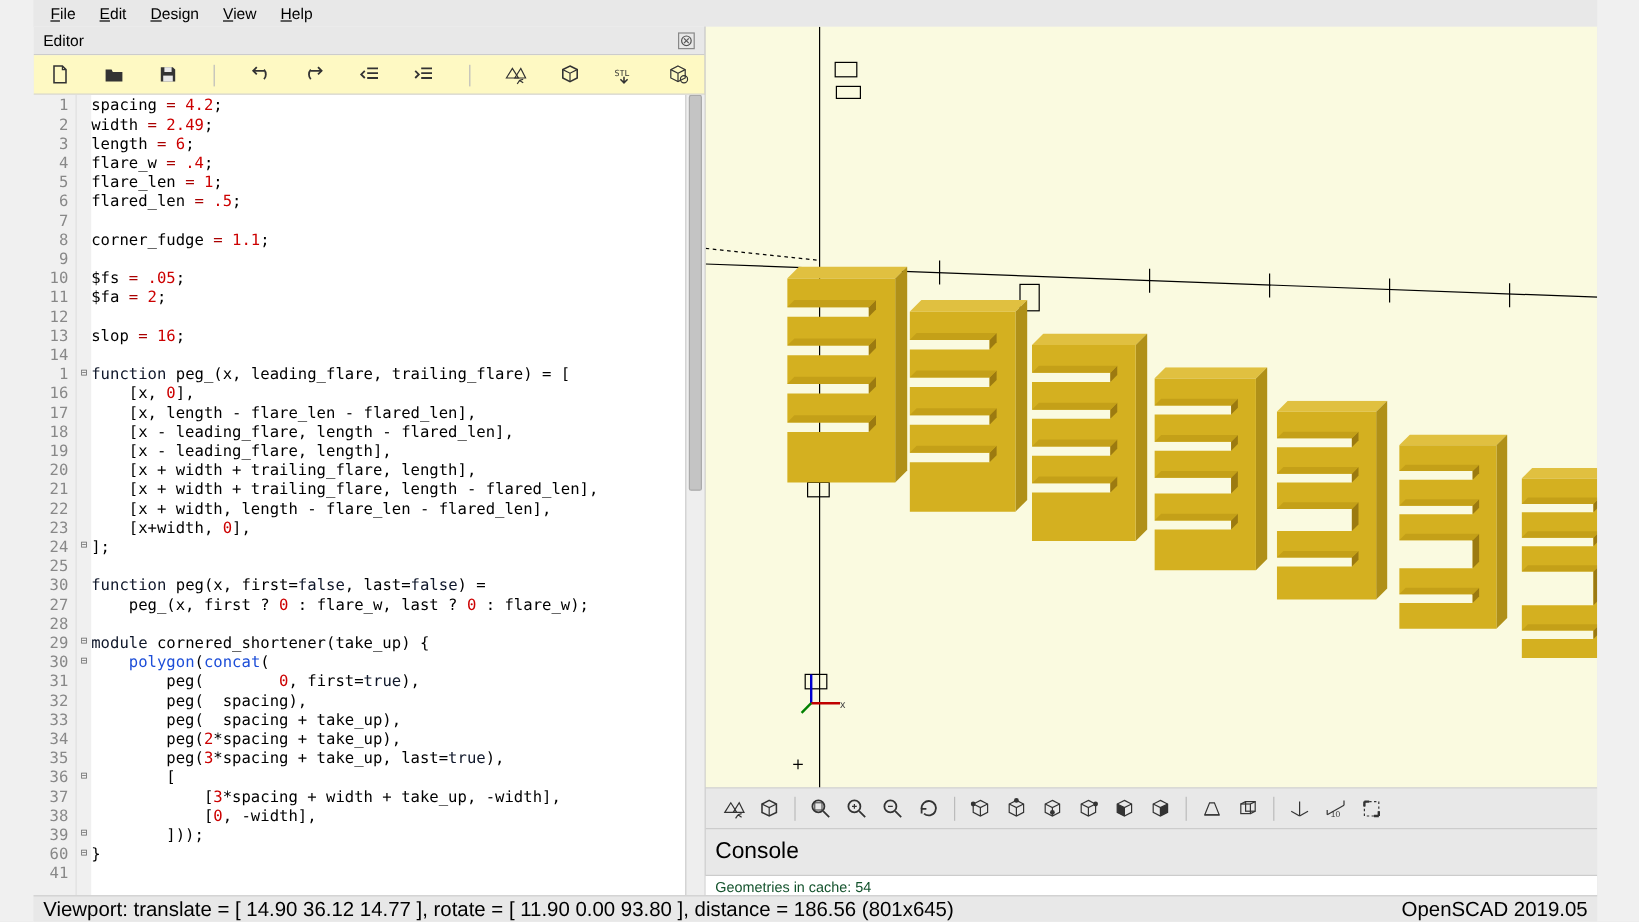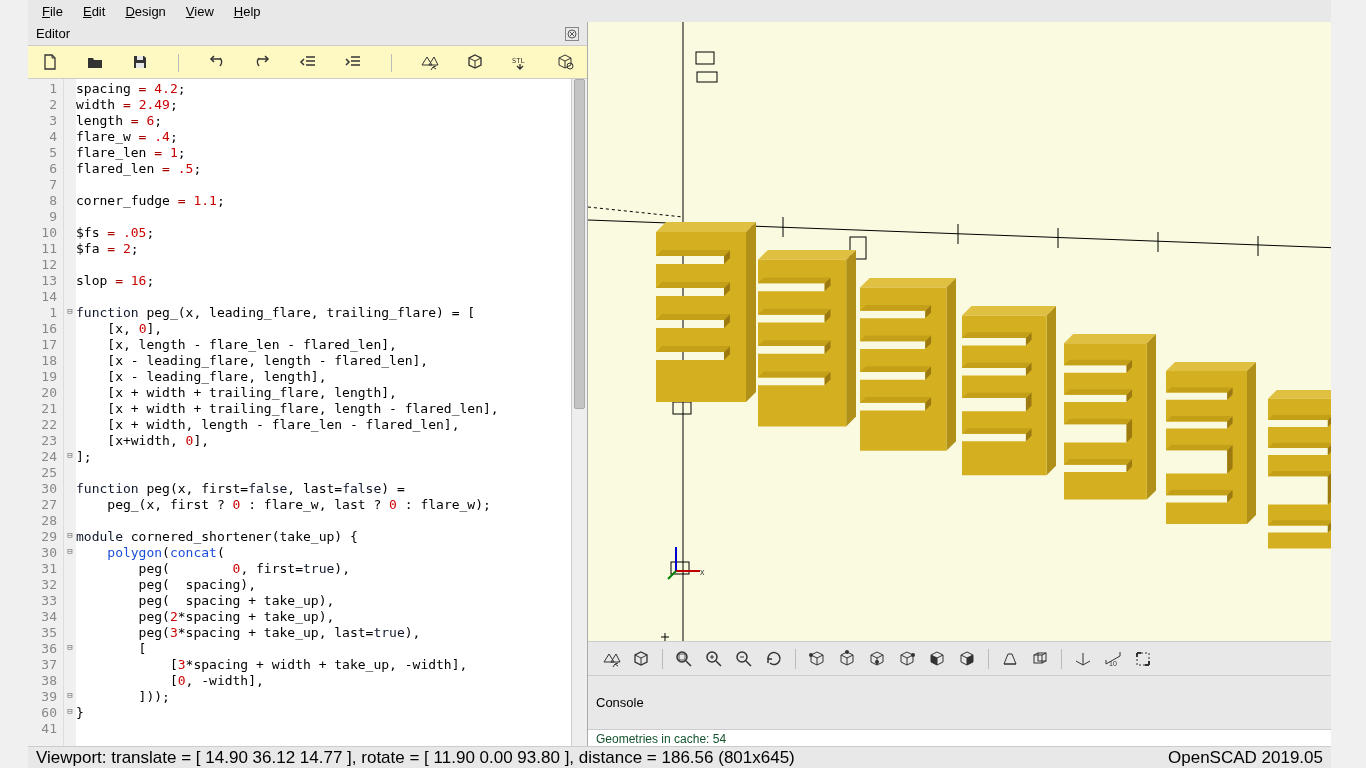--- a/index.html
+++ b/index.html
@@ -35,21 +35,21 @@
 .scrollbar-v { width: 16px; background: #eee; border-left:1px solid #ccc; position:relative;}
 .scrollbar-v .thumb { position:absolute; top:0; left:2px; right:2px; height:330px; background:#c4c4c4; border:1px solid #aaa; border-radius:2px;}
 
 .right-pane { flex: 1; display: flex; flex-direction: column; }
 .viewport { flex: 1; background: #fafae0; position: relative; overflow: hidden; }
 .view-toolbar { display: flex; gap: 4px; padding: 4px 10px; background: #e8e8e8; border-top: 1px solid #ccc; align-items: center; height: 34px; }
 .view-toolbar .tb { width: 26px; height: 24px; display: flex; align-items: center; justify-content: center; cursor: pointer; }
 .view-toolbar .sep { width: 1px; height: 20px; background: #bbb; margin: 0 4px; }
 
 .console-pane { background: #e8e8e8; }
-.console-title { padding: 19px 8px; border-top: 1px solid #ccc; border-bottom: 1px solid #ccc; font-size: 13px; }
+.console-title { padding: 8px 8px; border-top: 1px solid #ccc; border-bottom: 1px solid #ccc; font-size: 19px; }
 .console-body { background: #fff; padding: 2px 8px; color: #14532d; font-size: 12px; height:16px; overflow:hidden;}
 
 .statusbar { display: flex; justify-content: space-between; padding: 3px 8px; background: #e8e8e8; border-top: 1px solid #ccc; font-size: 17px; height: 22px; align-items: center; }
 
 svg { display: block; }
 
 
 .axes-marker { position:absolute; left:78px; bottom:60px; }
 .comb { position:absolute; }
 .comb svg path.face { fill:#d4b020; }

